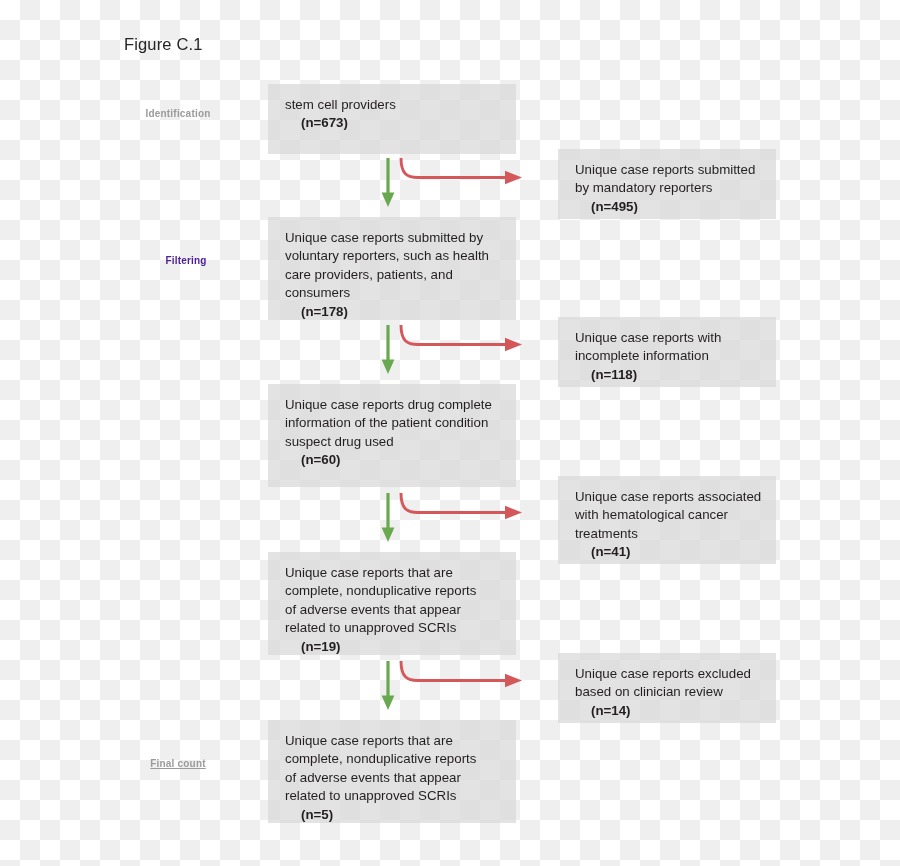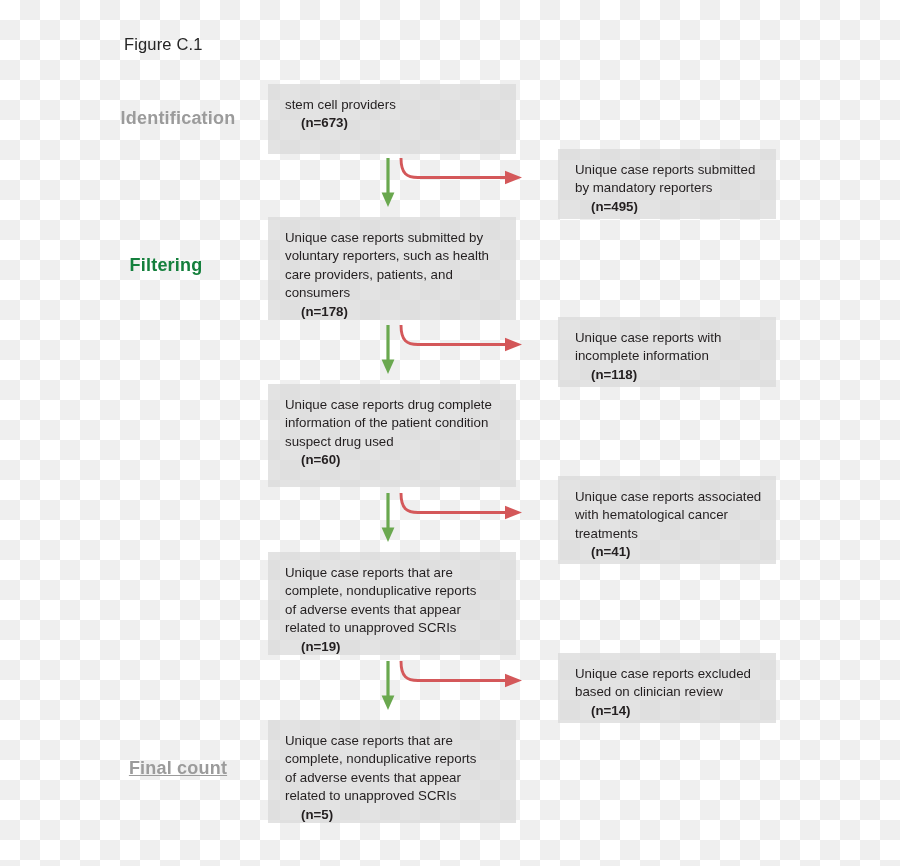--- a/index.html
+++ b/index.html
@@ -34,21 +34,21 @@
     color: #262626;
     letter-spacing: 0.15px;
     white-space: nowrap;
   }
 
   
   .stage-label {
     position: absolute;
     width: 160px;
     text-align: center;
-    font-size: 18px;
+    font-size: 10px;
     font-weight: bold;
     color: #9b9b9b;
     letter-spacing: 0.2px;
     white-space: nowrap;
   }
 
   
   .box {
     position: absolute;
     background: rgba(216,216,216,0.72);
@@ -76,21 +76,21 @@
 </style>
 </head>
 <body>
 
 <div id="canvas">
 
   <div class="fig-title">Figure C.1</div>
 
   <div id="stage-labels">
       <div class="stage-label" style="top: 108px; left: 98px; color: rgb(155, 155, 155);">Identification</div>
-      <div class="stage-label" style="top: 255px; left: 86px; color: #15803d;">Filtering</div>
+      <div class="stage-label" style="top: 255px; left: 106px; color: #4c1d95;">Filtering</div>
       <div class="stage-label" style="top: 758px; left: 98px; color: rgb(155, 155, 155); text-decoration: underline;">Final count</div>
     </div>
   <div id="main-boxes">
       <div class="box box-main" style="top: 84px; height: 70px;">
         <span class="line">stem cell providers</span>
         <span class="count">(n=673)</span>
       </div>
       <div class="box box-main" style="top: 217px; height: 103px;">
         <span class="line">Unique case reports submitted by</span>
         <span class="line">voluntary reporters, such as health</span>

